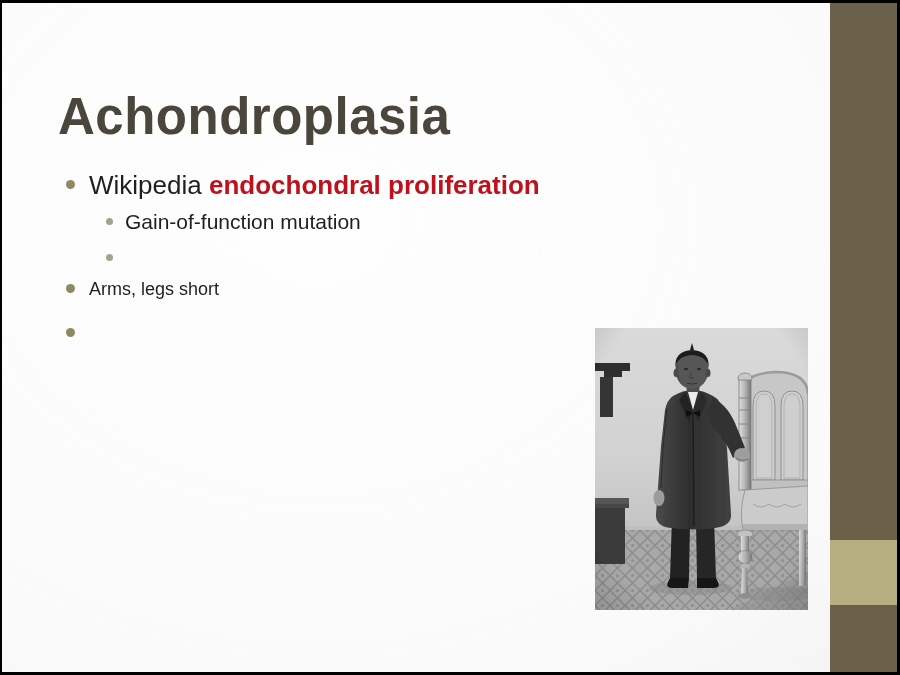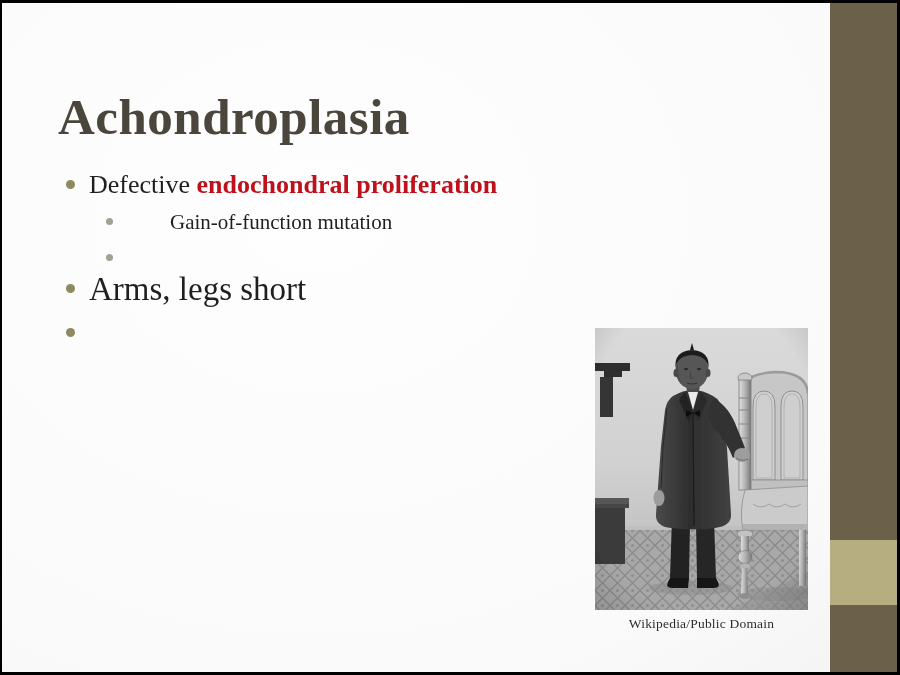--- a/index.html
+++ b/index.html
@@ -1,38 +1,38 @@
 <!DOCTYPE html>
 <html style="--accent-red: #bf111b; --title-color: #4a463b; --body-color: #1f1f1f; --bullet-dot: #8d8a62; --sub-bullet-dot: #a5a18f; --sidebar-brown: #6b6049; --sidebar-band: #b6ad80; --caption-color: #2e2e2e;"><head>
 <meta charset="utf-8">
 <style>
   html,body{margin:0;padding:0;background:#000;}
   .canvas{position:relative;width:900px;height:675px;background:#000;overflow:hidden;
-          font-family:Liberation Serif, serif;}
+          font-family:Liberation Sans, sans-serif;}
   
   .slide{position:absolute;left:2px;top:3px;width:828px;height:669px;
          background:radial-gradient(130% 130% at 38% 32%, #fefefe 0%, #fafafa 55%, #ebebeb 100%);}
   
   .sidebar{position:absolute;left:830px;top:3px;width:67px;height:669px;
            background:var(--sidebar-brown,#6b6049);}
   .sidebar-band{position:absolute;left:0;top:537px;width:100%;height:65px;
                 background:var(--sidebar-band,#b6ad80);}
   
   .title{position:absolute;left:56px;top:50px;font-size:51px;line-height:60px;
          color:var(--title-color,#4a463b);letter-spacing:0.5px;}
   
   .bullets{position:absolute;left:56px;top:163px;width:560px;color:var(--body-color,#1f1f1f);}
   .row{display:flex;align-items:flex-start;}
   .dot{flex:0 0 auto;border-radius:50%;}
   .l1 .txt{font-size:26px;line-height:38px;}
   .l1 .dot{width:9px;height:9px;margin:14px 14px 0 8px;background:var(--bullet-dot,#8d8a62);}
-  .sub{margin-left:40px;gap:45px;}
+  .sub{margin-left:40px;}
   .sub .txt{font-size:21px;line-height:36px;}
   .sub .dot{width:7px;height:7px;margin:14px 12px 0 8px;background:var(--sub-bullet-dot,#a5a18f);}
-  .big .txt{font-size:33px;line-height:44px;}
+  .big .txt{font-size:18px;line-height:44px;}
   .big .dot{width:9px;height:9px;margin:17px 14px 0 8px;background:var(--bullet-dot,#8d8a62);}
   .b2{margin-top:6px;}
   .hl{color:var(--accent-red,#bf111b);font-weight:700;}
   
   .photo{position:absolute;left:593px;top:325px;width:213px;height:282px;}
   .photo svg{display:block;}
   .photo-caption{position:absolute;left:593px;top:613px;width:213px;text-align:center;
                  font-size:13.5px;color:var(--caption-color,#2e2e2e);letter-spacing:0.2px;}
 </style>
 </head>
@@ -41,21 +41,21 @@
 <div class="canvas">
 
   <div class="slide">
 
     <h1 class="title">Achondroplasia</h1>
 
     <div class="bullets">
 
       <div class="row l1">
         <span class="dot"></span>
-        <span class="txt"><span>Defective </span><span class="hl">endochondral proliferation</span></span>
+        <span class="txt"><span>Wikipedia </span><span class="hl">endochondral proliferation</span></span>
       </div>
 
       <div class="row sub">
         <span class="dot"></span>
         <span class="txt">Gain-of-function mutation</span>
       </div>
 
       <div class="row sub">
         <span class="dot"></span>
       </div>
@@ -178,21 +178,20 @@
             <ellipse cx="104" cy="41" rx="2" ry="1.2" fill="#2b2b2b"></ellipse>
             <path d="M96 44 L95 50 L99 50" stroke="#3a3a3a" stroke-width="1" fill="none" opacity="0.8"></path>
             <path d="M92 55 Q97 57 102 55" stroke="#333333" stroke-width="1.2" fill="none"></path>
           </g>
 
           <rect width="213" height="282" fill="url(#vig)"></rect>
         </g>
       </svg>
     </figure>
 
-    <div class="photo-caption">Wikipedia/Public Domain</div>
 
   </div>
 
   <div class="sidebar">
     <div class="sidebar-band"></div>
   </div>
 
 </div>
 
 </body></html>

